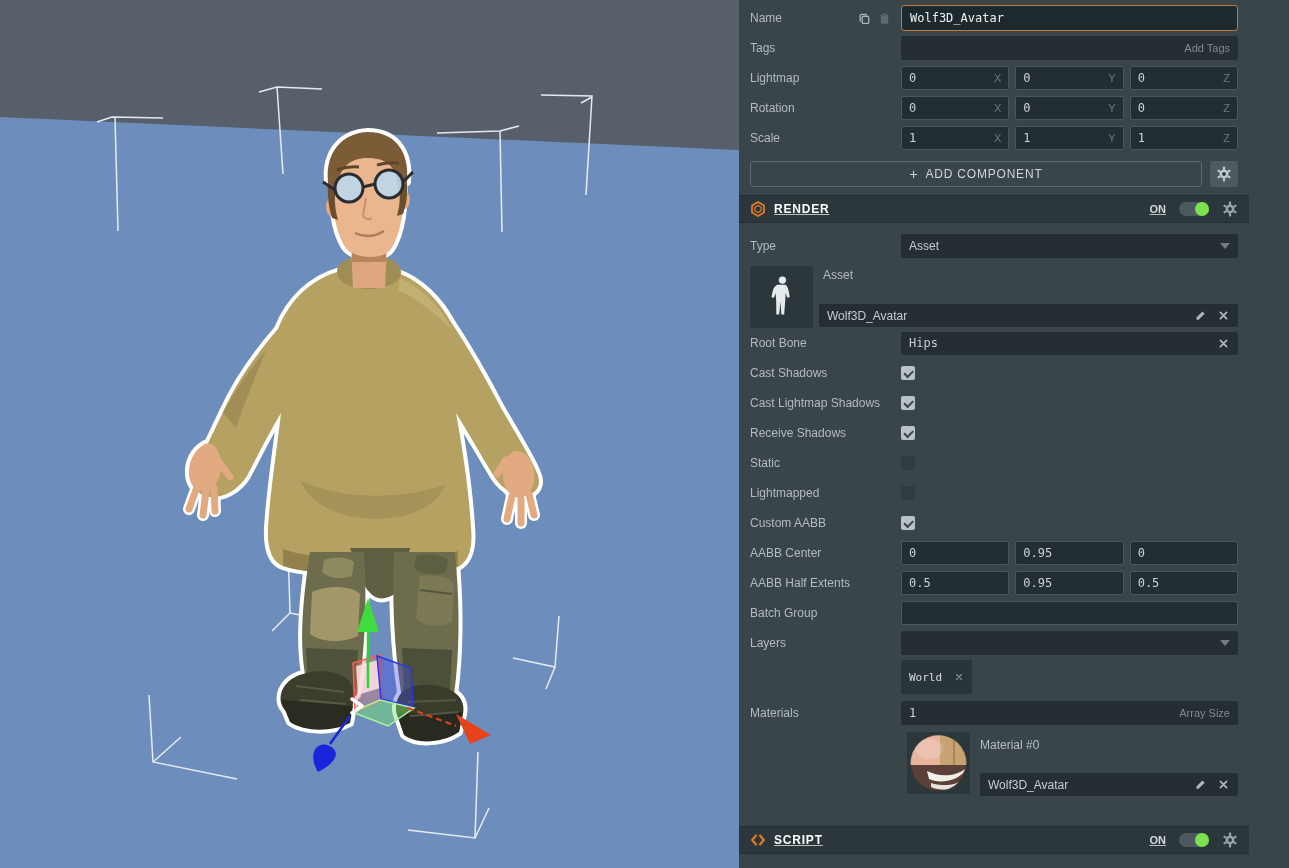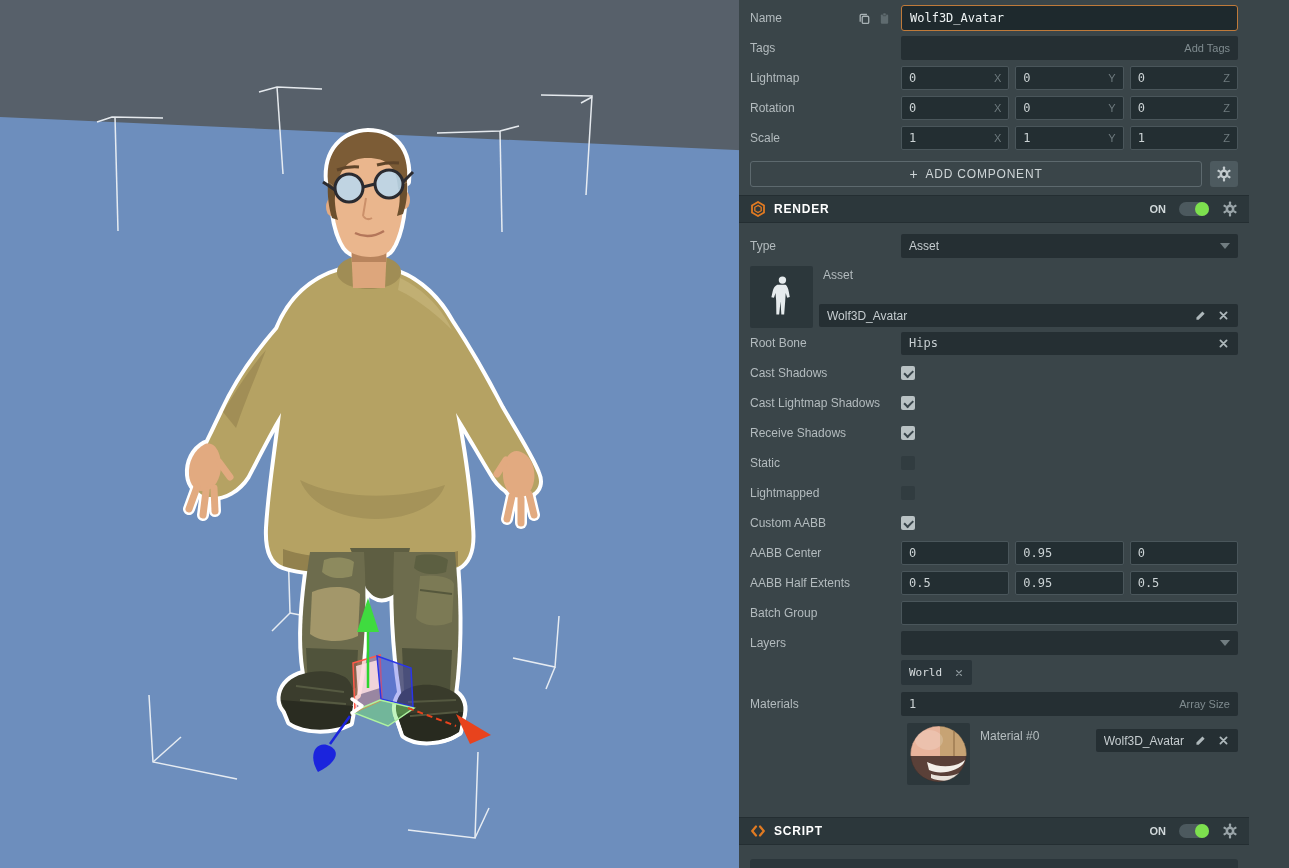--- a/index.html
+++ b/index.html
@@ -39,21 +39,21 @@
   .addc-row { display:flex; gap:8px; height:26px; margin-top:8px; }
   .btn-addc { flex:1; background:transparent; border:1px solid #5d696e; border-radius:3px;
     color:#ced5d7; font-size:12px; letter-spacing:.8px; cursor:pointer;
     display:flex; align-items:center; justify-content:center; gap:7px;
     font-family:"Liberation Sans", sans-serif; }
   .btn-gear { width:28px; flex:none; background:#4d5a5f; border:none; border-radius:3px;
     color:#c2cacd; display:flex; align-items:center; justify-content:center; cursor:pointer; }
 
   .comp-header { height:28px; margin:8px -11px 0; padding:0 11px; background:#2c373b;
     border-top:1px solid #242e32; border-bottom:1px solid #242e32;
-    display:flex; align-items:center; gap:8px; }
+    display:flex; align-items:center; gap:8px;text-decoration:underline; }
   .comp-title { color:#fff; font-weight:bold; font-size:12px; letter-spacing:.8px; }
   .comp-right { margin-left:auto; display:flex; align-items:center; gap:13px; }
   .on-lbl { color:#d2d9db; font-weight:bold; font-size:11px; }
   .tgl { width:30px; height:14px; border-radius:8px; background:#4c595e; position:relative; cursor:pointer; }
   .tgl::after { content:''; position:absolute; right:0; top:0; width:14px; height:14px;
     border-radius:50%; background:#7de04e; }
   .hdr-gear { color:#9aa5a9; }
 
   .select-field { flex:1; height:24px; background:#252f33; border-radius:2px;
     display:flex; align-items:center; padding:0 8px; color:#c6cdd0; min-width:0; }
@@ -70,26 +70,26 @@
     align-items:center; padding:0 8px; color:#c6cdd0; gap:10px; }
   .ref-field .nm { flex:1; min-width:0; overflow:hidden; white-space:nowrap; }
   .ref-ic { color:#aeb8bb; cursor:pointer; display:flex; }
 
   .chk { width:14px; height:14px; border-radius:2px; background:#313c40; position:relative; cursor:pointer; }
   .chk.checked { background:#b9c2c4; }
   .chk.checked::after { content:''; position:absolute; left:3px; top:3.5px; width:7px; height:3.5px;
     border-left:2px solid #39454b; border-bottom:2px solid #39454b; transform:rotate(-45deg); }
 
   .chip-row { display:flex; padding-left:151px; margin:2px 0 4px; }
-  .chip { background:#2a353a; border-radius:2px; height:25px; display:flex; align-items:center;
+  .chip { background:#2a353a; border-radius:2px; height:34px; display:flex; align-items:center;
     gap:12px; padding:0 8px; color:#d8dee0; font-family:"DejaVu Sans Mono", monospace; font-size:11px; }
   .chip .ref-ic { color:#8e999d; }
 
   .mat-block { display:flex; gap:10px; margin:4px 0 0 157px; height:66px; }
-  .mat-col { flex:1; display:flex; flex-direction:row; justify-content:space-between;
+  .mat-col { flex:1; display:flex; flex-direction:column; justify-content:space-between;
     padding:6px 0 2px; min-width:0; }
   .sphere { width:63px; height:64px; }
 
   .addscript-field { height:30px; background:#2b363b; border-radius:3px; margin-top:14px;
     display:flex; align-items:center; justify-content:flex-end; padding:0 9px;
     color:#7f8b8f; font-size:11px; letter-spacing:.5px; cursor:pointer; }
   .mono { font-family:"DejaVu Sans Mono", monospace; }
 </style>
 </head>
 <body>

